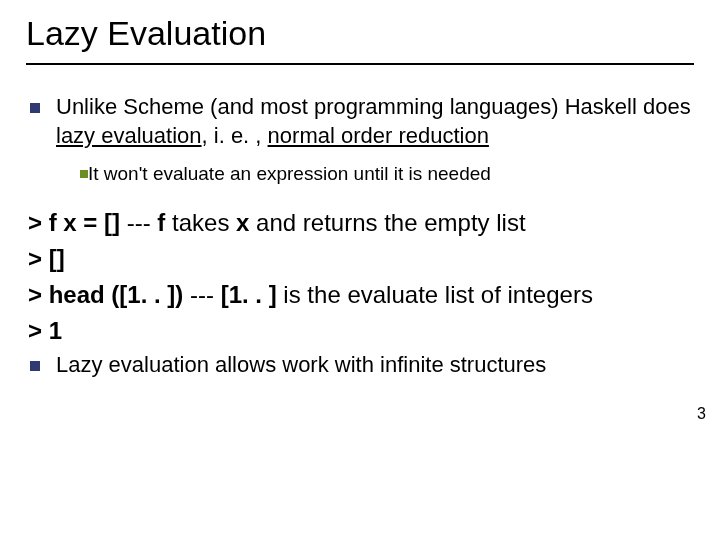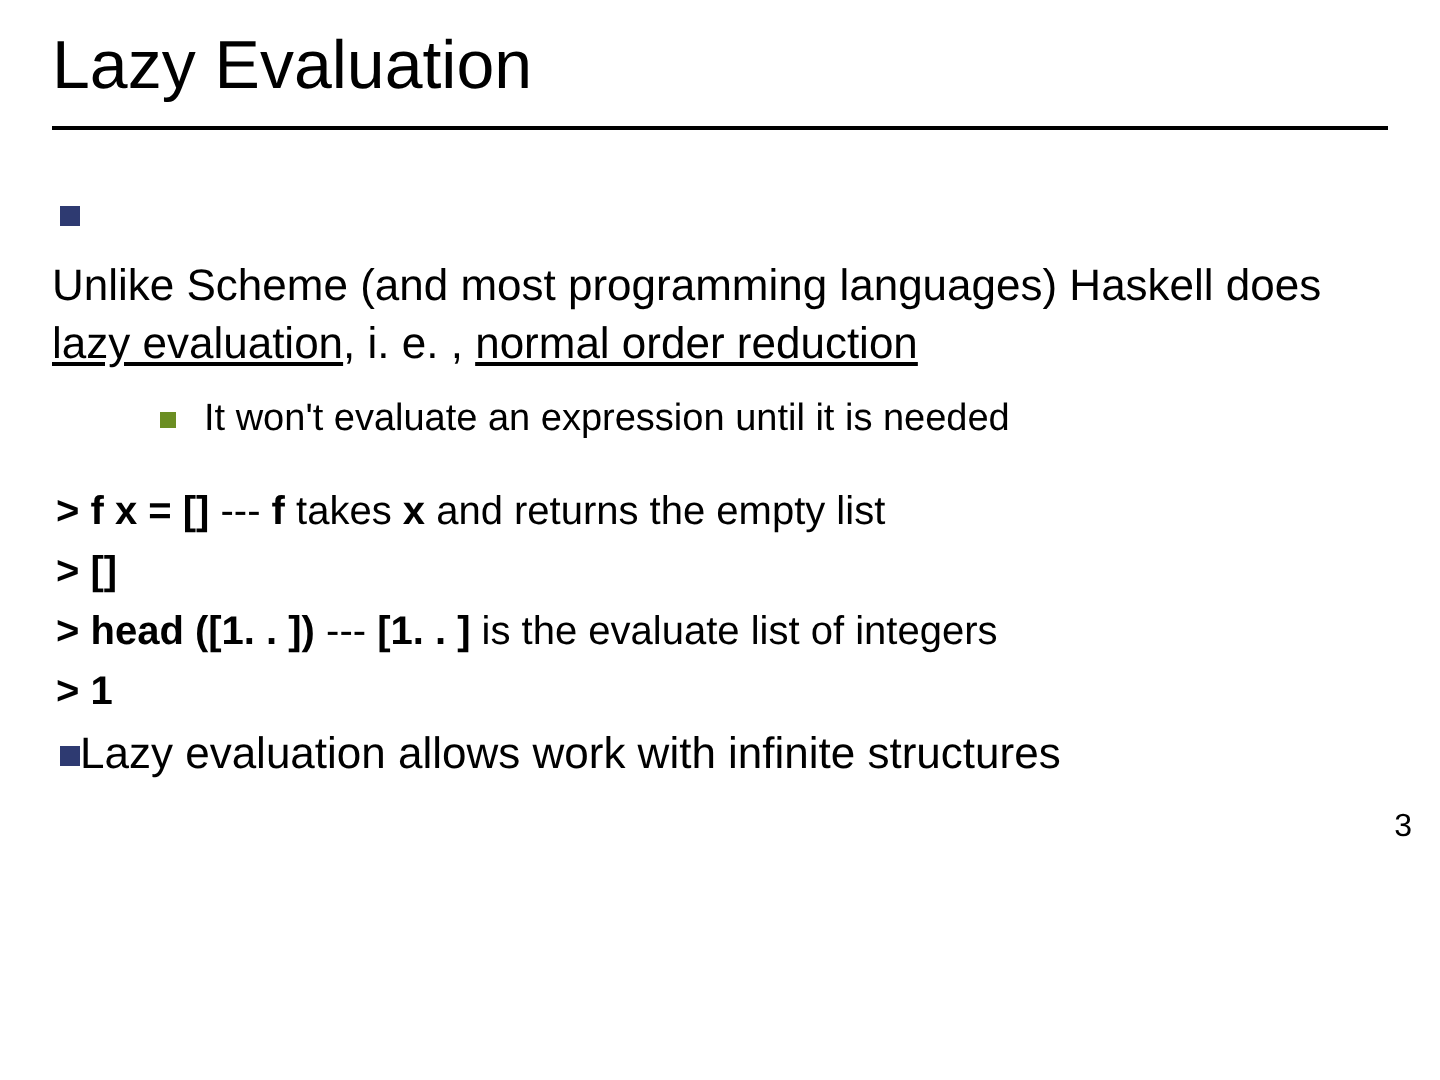--- a/index.html
+++ b/index.html
@@ -1,27 +1,27 @@
 <!DOCTYPE html>
 <html><head>
 <meta charset="utf-8">
 <style>
   * { margin: 0; padding: 0; box-sizing: border-box; }
   html, body { width: 720px; height: 540px; background: #fff; font-family: Arial, Helvetica, sans-serif; color: #000; }
   .slide { padding: 14px 26px 0 26px; position: relative; height: 437px; }
   .title { font-size: 34px; font-weight: 400; padding-bottom: 10px; border-bottom: 2px solid #000; margin-bottom: 28px; }
-  .bullet-1 { display: flex; gap: 16px; font-size: 22px; line-height: 1.3; margin-bottom: 12px; flex-direction: column; }
+  .bullet-1 { display: flex; gap: 16px; font-size: 22px; line-height: 1.3; margin-bottom: 12px; }
   .bullet-1 .sq { width: 10px; height: 10px; background: #2e3a71; flex: 0 0 10px; margin-top: 10px; margin-left: 4px; }
   .bullet-1 .txt { flex: 1; }
-  .bullet-2 { display: flex; gap: 14px; font-size: 19px; line-height: 1.3; margin-left: 54px; margin-bottom: 18px; }
+  .bullet-2 { display: flex; font-size: 19px; line-height: 1.3; margin-left: 54px; margin-bottom: 18px; }
   .bullet-2 .sq { width: 8px; height: 8px; background: #6b8e23; flex: 0 0 8px; margin-top: 8px; }
   .bullet-2 .txt { flex: 1; }
-  .code { font-size: 20px; line-height: 1.5; margin-left: 2px; font-weight: 700; }
+  .code { font-size: 24px; line-height: 1.5; margin-left: 2px; font-weight: 700; }
   .code .c { font-weight: 400; }
-  .bullet-3 { display: flex; font-size: 22px; line-height: 1.3; margin-top: 2px; }
+  .bullet-3 { display: flex; gap: 16px; font-size: 22px; line-height: 1.3; margin-top: 2px; }
   .bullet-3 .sq { width: 10px; height: 10px; background: #2e3a71; flex: 0 0 10px; margin-top: 10px; margin-left: 4px; }
   .bullet-3 .txt { flex: 1; }
   .u { text-decoration: underline; }
   .pagenum { position: absolute; right: 14px; bottom: 14px; font-size: 16px; color: #000; }
 </style>
 </head>
 <body>
 
 <div class="slide">
 

